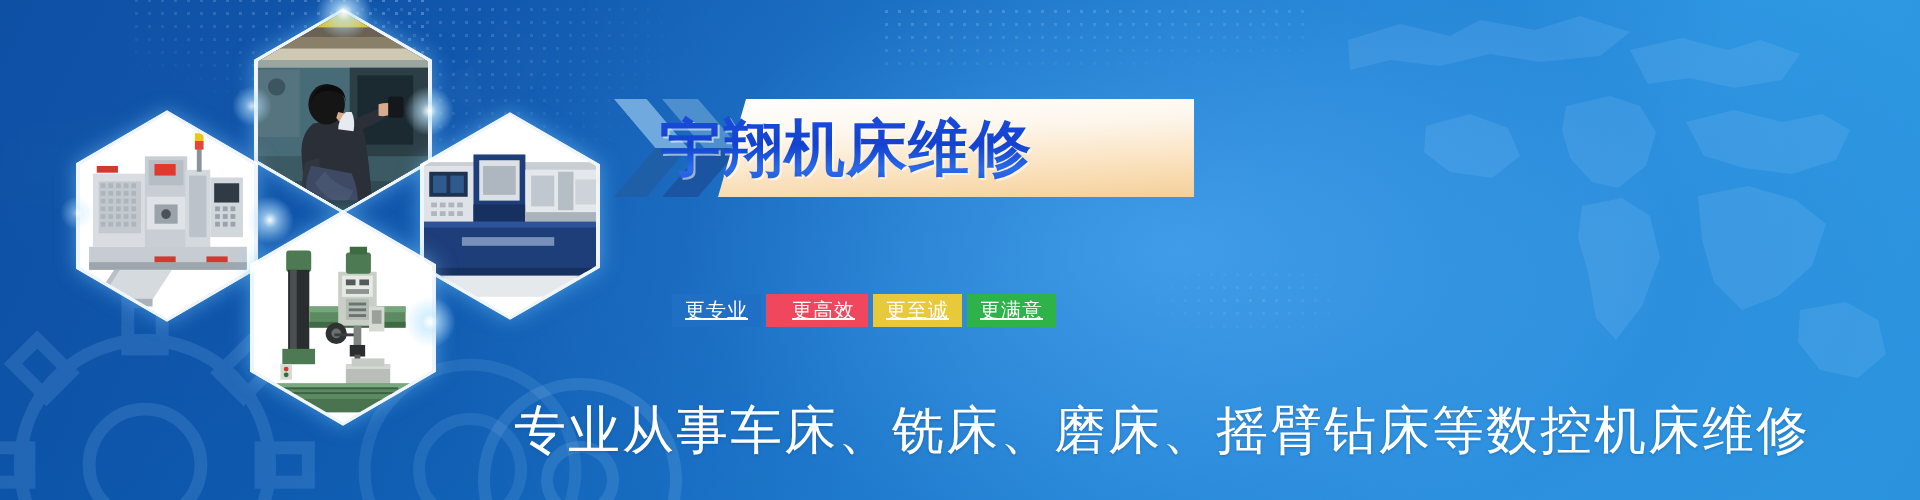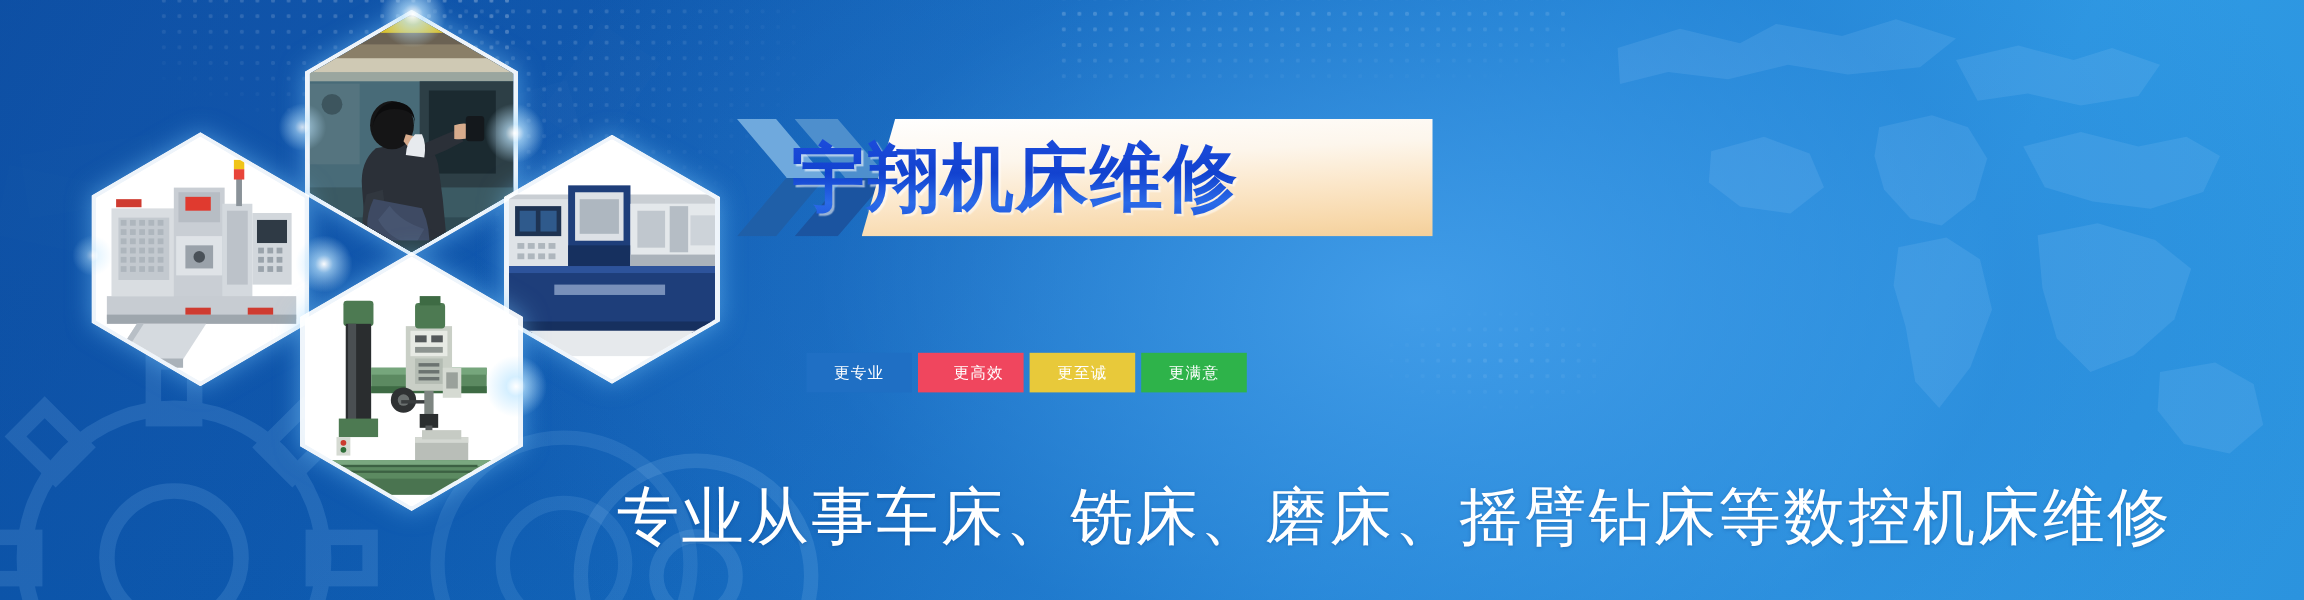--- a/index.html
+++ b/index.html
@@ -92,22 +92,23 @@
     -webkit-background-clip:text;background-clip:text;-webkit-text-fill-color:transparent;
     text-shadow:none;
     filter:drop-shadow(2px 2px 0 rgba(255,255,255,.55));
   }
 
   
   .tags{position:absolute;left:672px;top:294px;display:flex;gap:5px;}
   .tag{
     height:33px;min-width:88px;padding:0 13px;
     display:flex;align-items:center;justify-content:center;
-    color:#ffffff;font-size:13px;font-weight:400;letter-spacing:1px;
+    color:#ffffff;font-size:20px;font-weight:400;letter-spacing:1px;
     font-family:"DejaVu Sans","Liberation Sans",sans-serif;
+    text-decoration:underline;
   }
 
   
   .subtitle{
     position:absolute;left:514px;top:396px;
     color:#ffffff;font-size:52px;letter-spacing:2px;white-space:nowrap;
     font-family:"DejaVu Sans","Liberation Sans",sans-serif;
     text-shadow:0 1px 3px rgba(10,60,130,.35);
   }
 </style>

